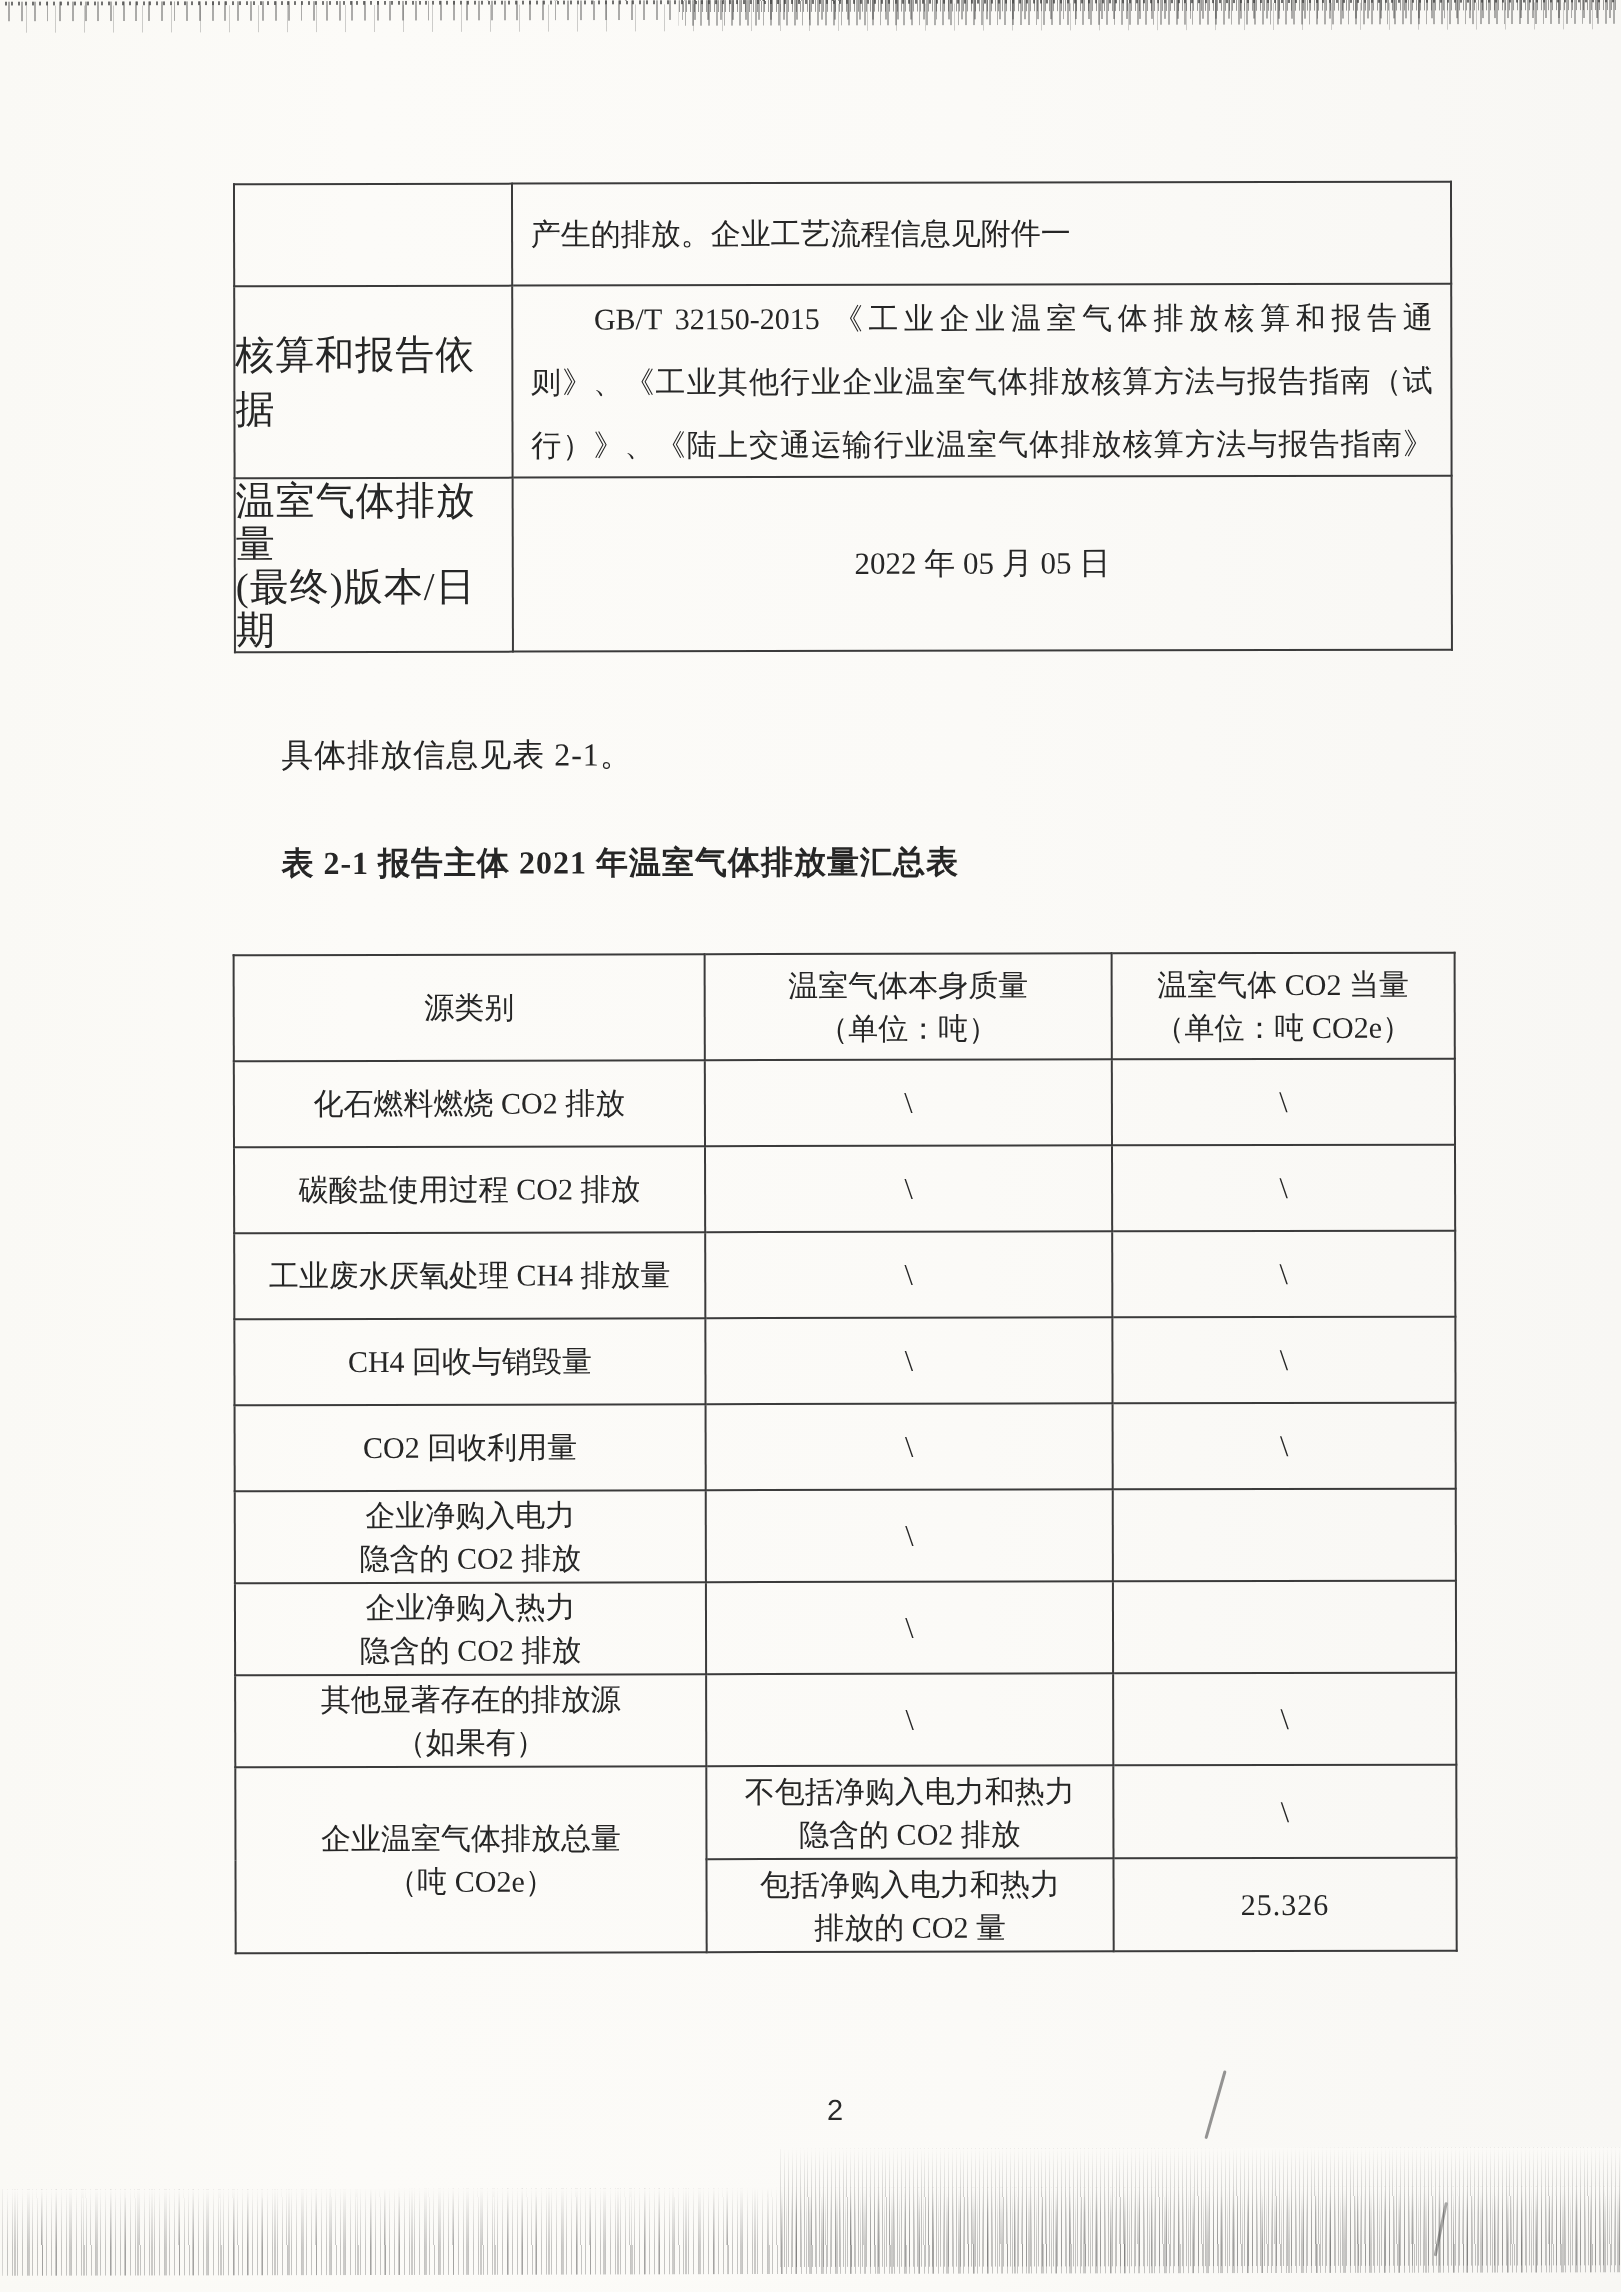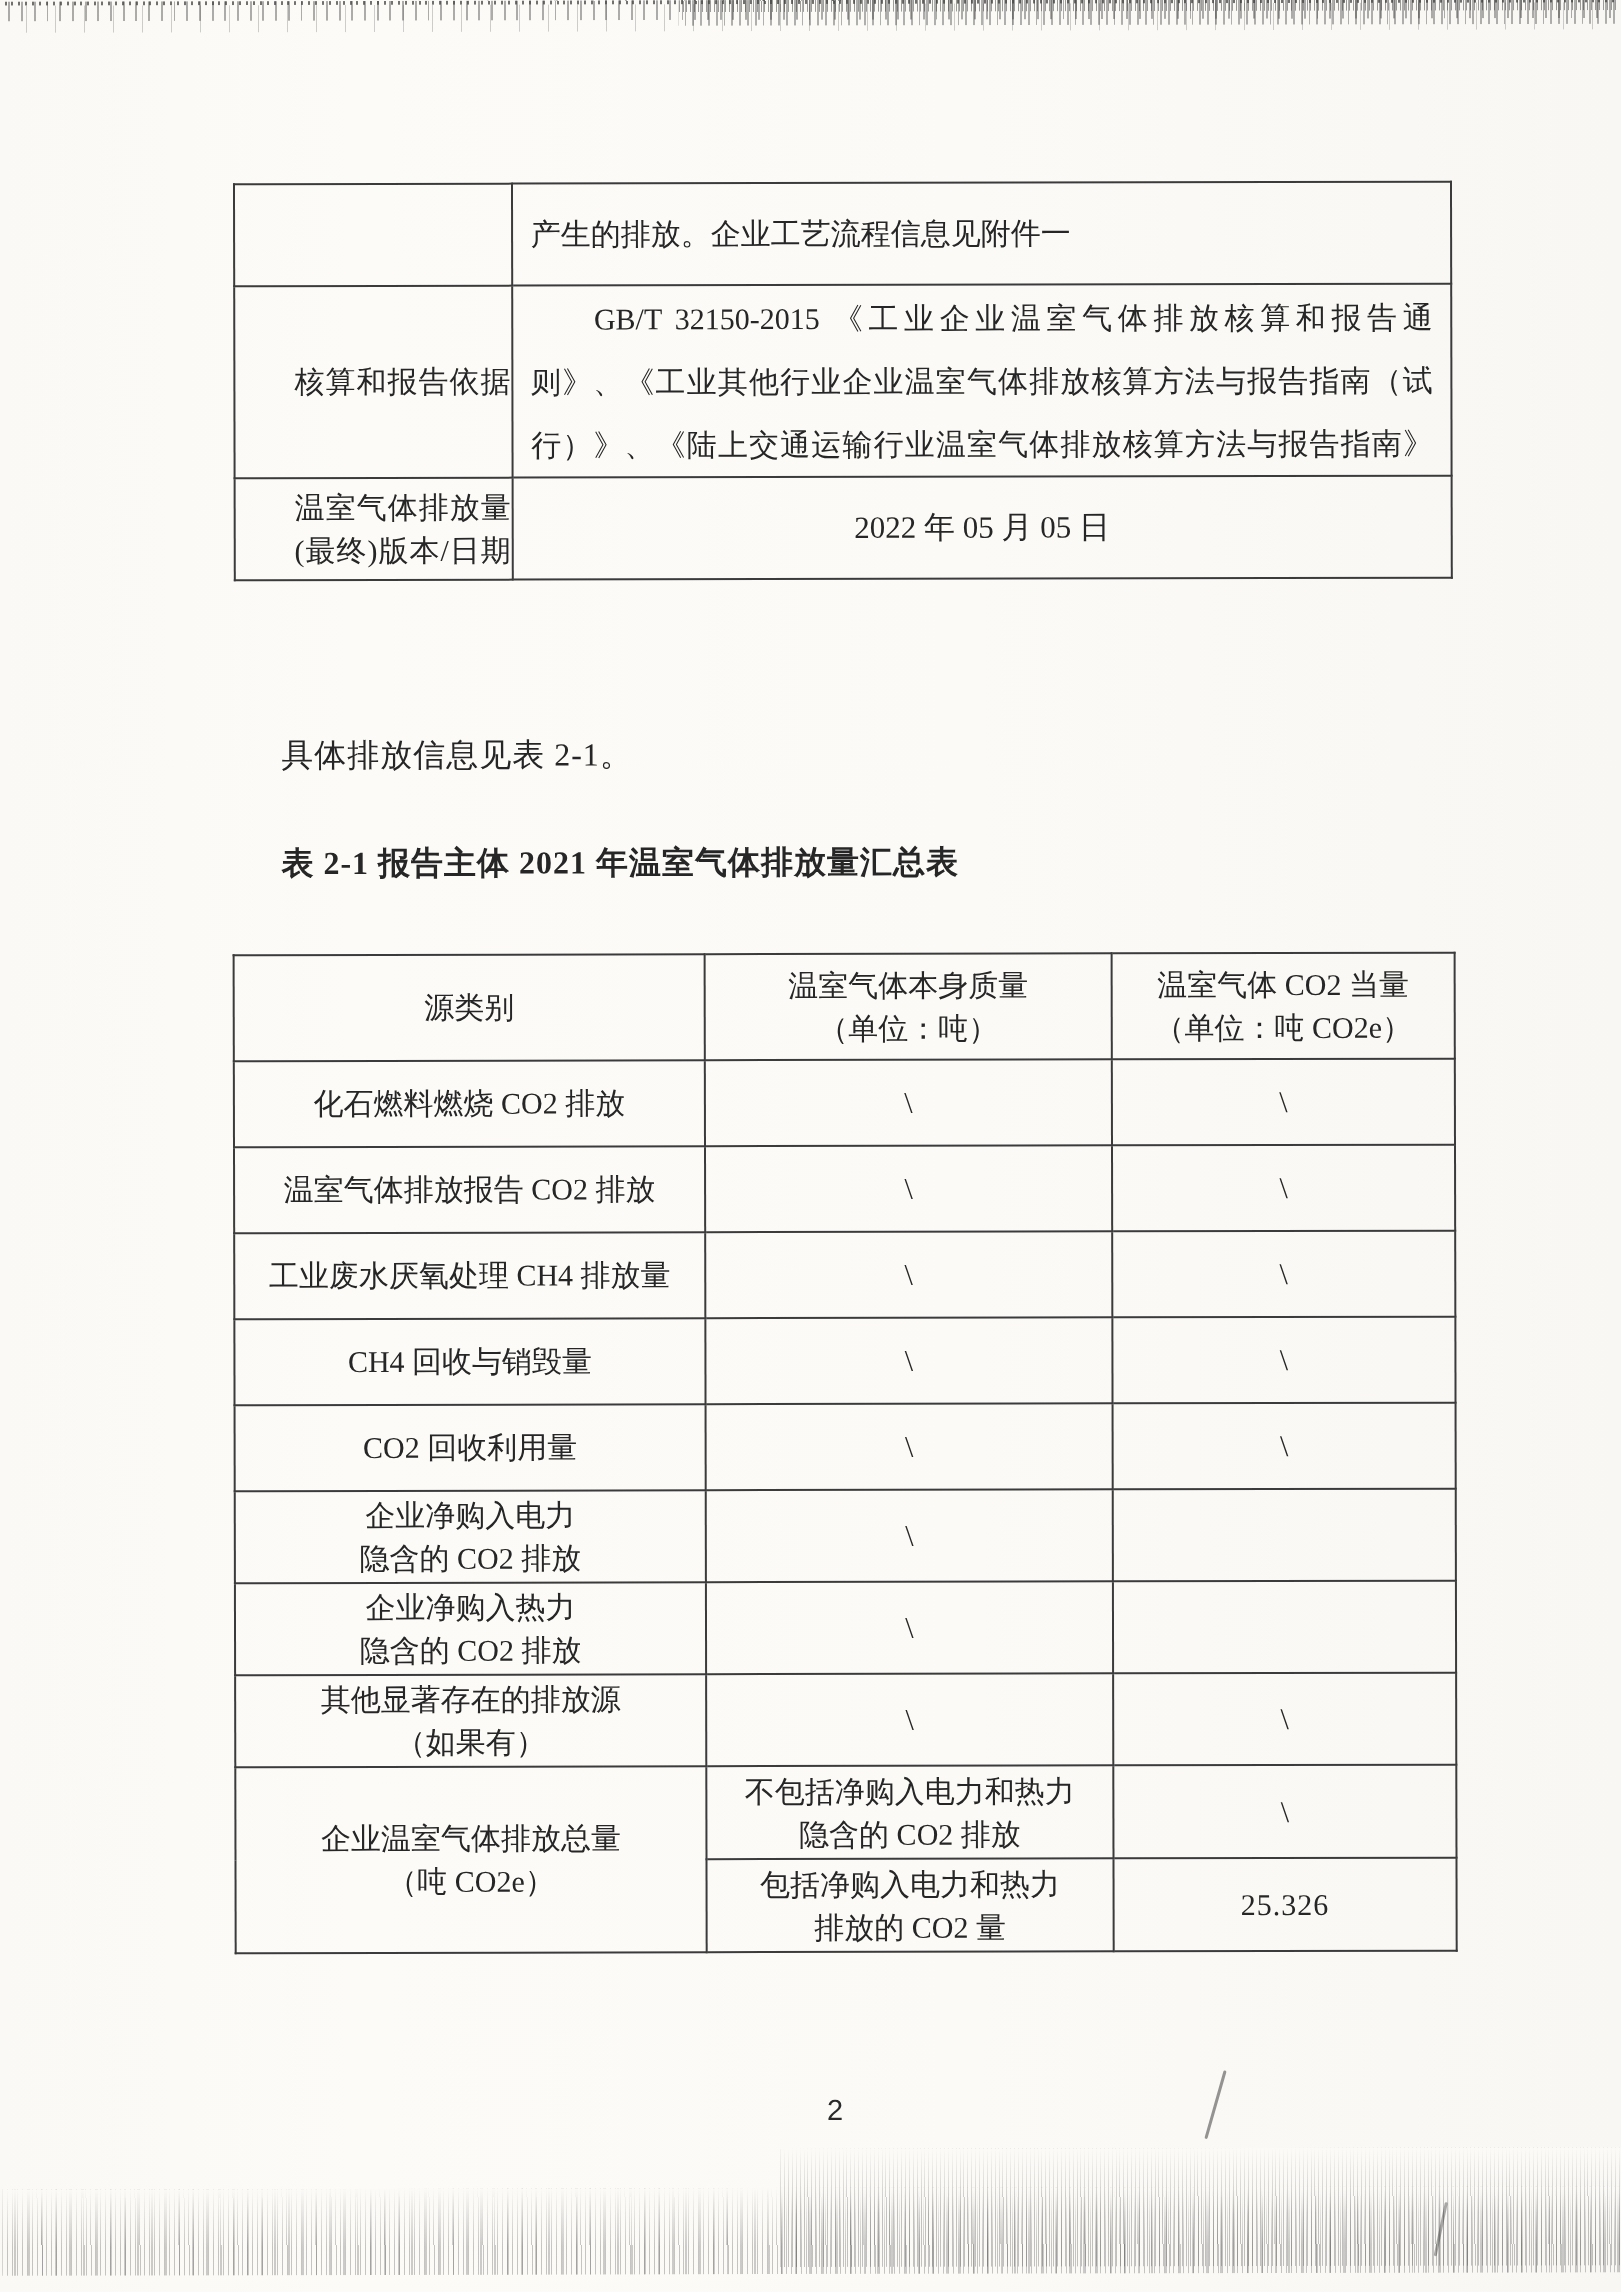--- a/index.html
+++ b/index.html
@@ -46,21 +46,21 @@
 
   
   table { border-collapse:collapse; position:absolute; table-layout:fixed; }
   td { border:2px solid #3b3b3b; vertical-align:middle; }
 
   .info-table { left:235px; top:182px; width:1219px; border-top:2.9px solid #3b3b3b; }
   .info-table col.c-label { width:278px; }
   .info-table tr.ir1 td { height:102px; }
   .info-table tr.ir2 td { height:192px; }
   .info-table tr.ir3 td { height:102px; }
-  .info-label { text-align:right; font-size:30px; letter-spacing:1px; }
+  .info-label { text-align:left; font-size:39px; letter-spacing:1px; }
   .info-label .ln { line-height:43px; }
   .info-value { font-size:30px; padding:0 17.6px; }
   .info-value.v-left { text-align:left; }
   .info-value.v-center { text-align:center; font-size:31px; }
   .just-line { text-align:justify; text-align-last:justify; line-height:63px; }
   .just-line.indent { text-indent:63px; }
 
   
   .sec-heading {
     position:absolute; left:282px; top:649px;
@@ -149,21 +149,21 @@
       </td>
     </tr>
 
     <tr class="h-s">
       <td>化石燃料燃烧 CO2 排放</td>
       <td class="slash">\</td>
       <td class="slash">\</td>
     </tr>
 
     <tr class="h-s">
-      <td>温室气体排放报告 CO2 排放</td>
+      <td>碳酸盐使用过程 CO2 排放</td>
       <td class="slash">\</td>
       <td class="slash">\</td>
     </tr>
 
     <tr class="h-s">
       <td>工业废水厌氧处理 CH4 排放量</td>
       <td class="slash">\</td>
       <td class="slash">\</td>
     </tr>
 

